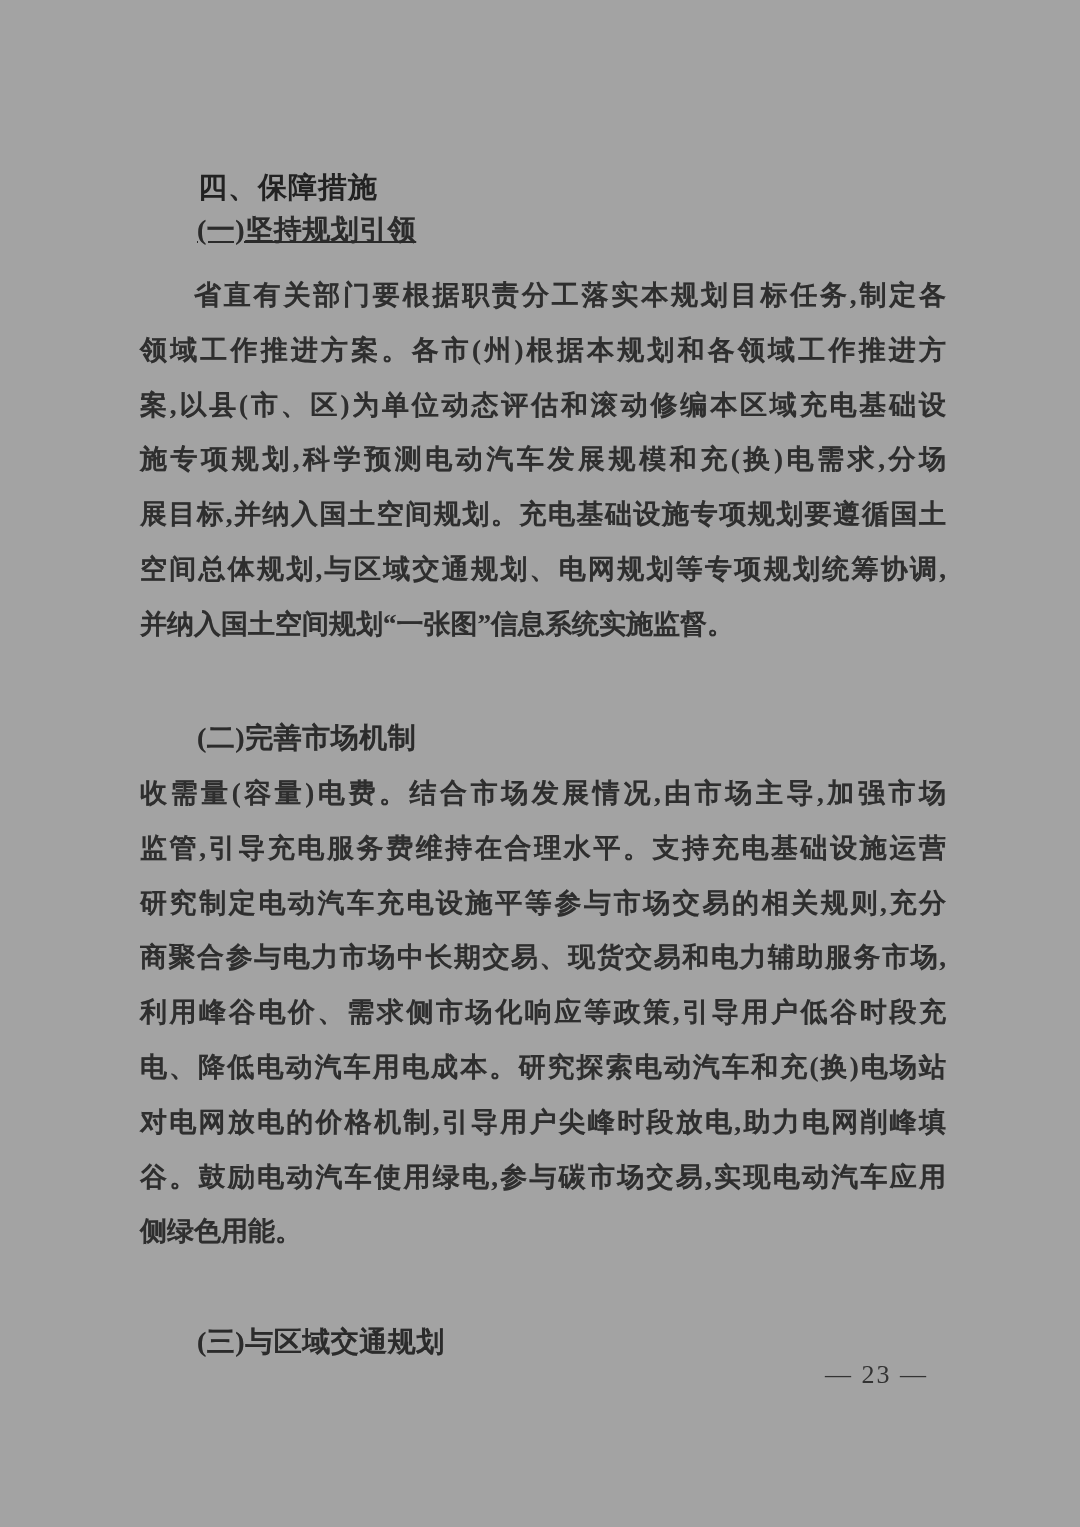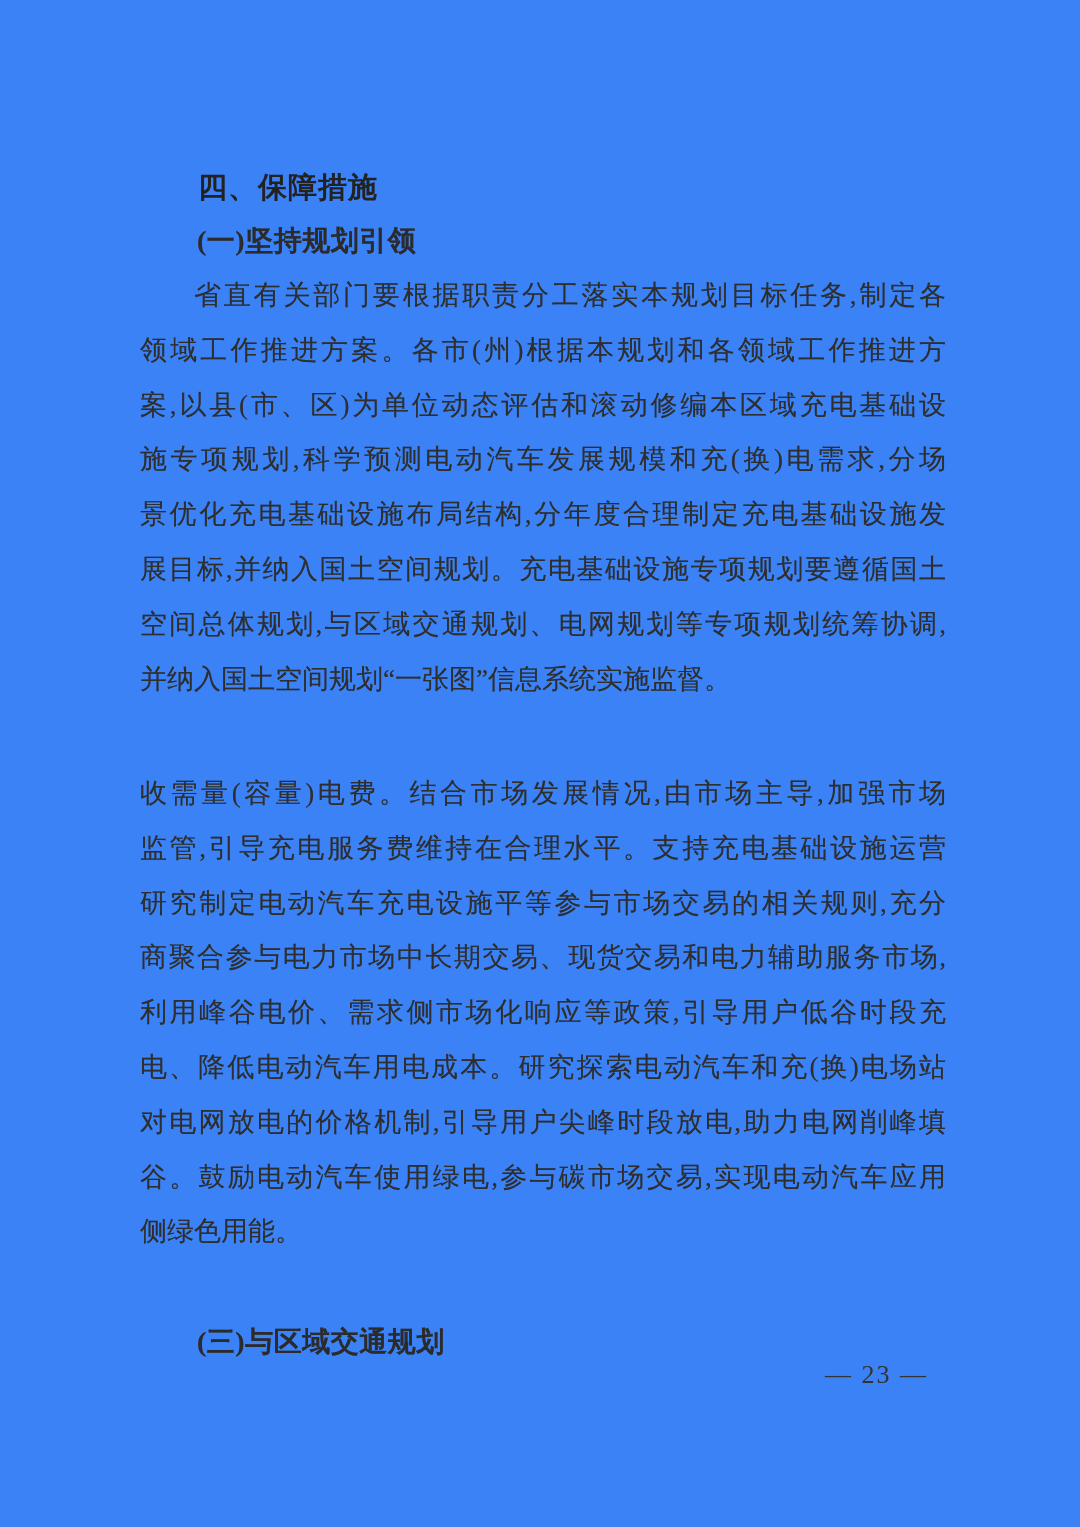--- a/index.html
+++ b/index.html
@@ -6,21 +6,21 @@
   body {
     width: 1080px;
     height: 1527px;
     background: #f6f6f5;
     font-family: "Liberation Serif", "DejaVu Serif", serif;
   }
   .page {
     position: relative;
     width: 1080px;
     height: 1527px;
-    background: #3b82f6;
+    background: #a3a3a3;
     overflow: hidden;
     color: #2e2e2e;
   }
   .section-heading {
     position: absolute;
     left: 198px;
     top: 168px;
     font-family: "Liberation Sans", "DejaVu Sans", sans-serif;
     font-weight: bold;
     font-size: 29px;
@@ -29,31 +29,32 @@
   }
   .sub-heading {
     position: absolute;
     left: 197px;
     font-size: 28px;
     font-weight: 600;
     letter-spacing: 0.5px;
     color: #2b2b2b;
     text-shadow: 0 0 0.5px rgba(43,43,43,0.45);
   }
-  .sub-1 { top: 222px; }
+  .sub-1 { top: 211px; text-decoration: underline; }
   .sub-2 { top: 719px; }
   .sub-3 { top: 1323px; }
   .para {
     position: absolute;
     left: 140px;
     width: 806px;
     font-size: 27px;
     line-height: 54.8px;
     color: #2e2e2e;
     text-shadow: 0 0 0.5px rgba(46,46,46,0.4);
+    font-weight: bold;
   }
   .para-1 { top: 268px; }
   .para-2 { top: 766px; }
   .line {
     text-align: justify;
     text-align-last: justify;
     text-justify: inter-character;
     white-space: nowrap;
   }
   .line.indent { text-indent: 2em; }
@@ -78,26 +79,26 @@
 
   <div class="section-heading">四、保障措施</div>
 
   <div class="sub-heading sub-1">(一)坚持规划引领</div>
 
   <div class="para para-1">
     <div class="line indent">省直有关部门要根据职责分工落实本规划目标任务,制定各</div>
     <div class="line">领域工作推进方案。各市(州)根据本规划和各领域工作推进方</div>
     <div class="line">案,以县(市、区)为单位动态评估和滚动修编本区域充电基础设</div>
     <div class="line">施专项规划,科学预测电动汽车发展规模和充(换)电需求,分场</div>
-    <div class="line">景优化充电基础设施布局结构,分年度合理制定充电基础设施发</div>
     <div class="line">展目标,并纳入国土空间规划。充电基础设施专项规划要遵循国土</div>
     <div class="line">空间总体规划,与区域交通规划、电网规划等专项规划统筹协调,</div>
     <div class="line last">并纳入国土空间规划“一张图”信息系统实施监督。</div>
   </div>
 
+  <div class="sub-heading sub-2">(二)完善市场机制</div>
 
   <div class="para para-2">
     <div class="line">收需量(容量)电费。结合市场发展情况,由市场主导,加强市场</div>
     <div class="line">监管,引导充电服务费维持在合理水平。支持充电基础设施运营</div>
     <div class="line">研究制定电动汽车充电设施平等参与市场交易的相关规则,充分</div>
     <div class="line">商聚合参与电力市场中长期交易、现货交易和电力辅助服务市场,</div>
     <div class="line">利用峰谷电价、需求侧市场化响应等政策,引导用户低谷时段充</div>
     <div class="line">电、降低电动汽车用电成本。研究探索电动汽车和充(换)电场站</div>
     <div class="line">对电网放电的价格机制,引导用户尖峰时段放电,助力电网削峰填</div>
     <div class="line">谷。鼓励电动汽车使用绿电,参与碳市场交易,实现电动汽车应用</div>

